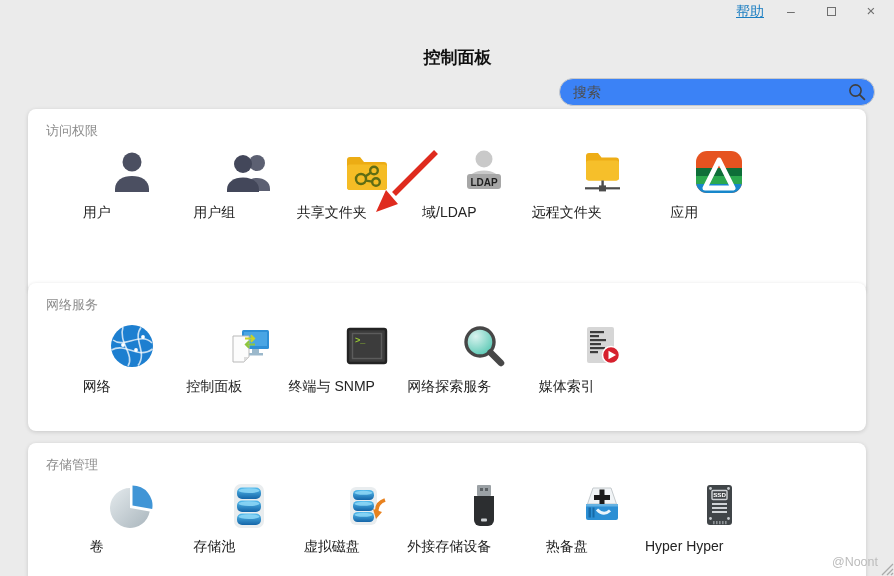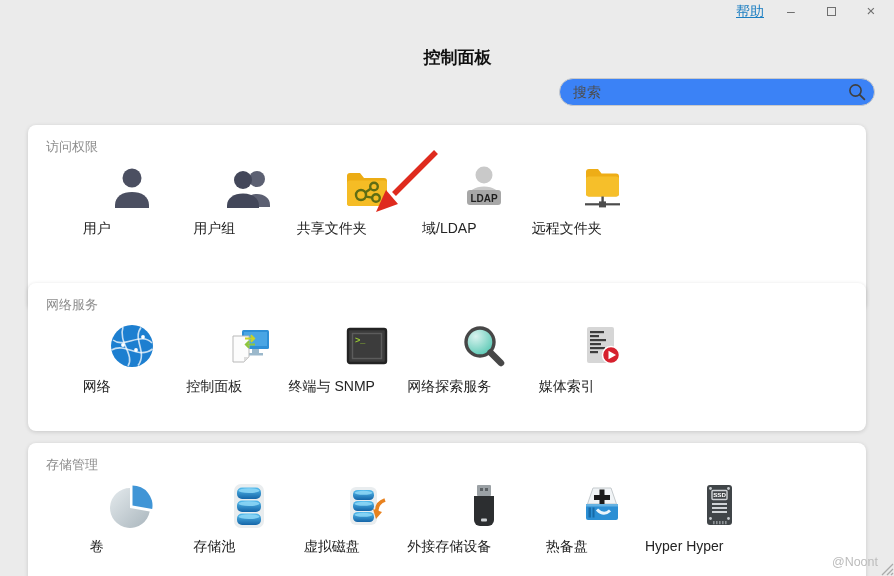--- a/index.html
+++ b/index.html
@@ -19,21 +19,21 @@
   .page-title { position:absolute; top:46px; left:0; width:100%; text-align:center; font-size:17px; font-weight:bold; color:#101010;padding-left:21px; }
 
   
   .search-wrap { position:absolute; top:78px; right:19px; width:316px; height:28px; }
   .search-input { width:100%; height:100%; border:1px solid #c9c9c9; border-radius:14px; background:#3b82f6; padding:0 34px 0 13px; font-size:14px; color:#333; font-family:Liberation Sans, sans-serif; outline:none; }
   .search-input::placeholder { color:#4d4d4d; opacity:1; }
   .search-icon { position:absolute; right:9px; top:5px; width:18px; height:18px; }
 
   
   .panel { position:absolute; left:28px; width:838px; background:#fff; border-radius:8px; box-shadow:0 1px 4px rgba(0,0,0,.15); }
-  .panel-1 { top:125px; height:185px; }
+  .panel-1 { top:109px; height:185px; }
   .panel-2 { top:283px; height:148px; }
   .panel-3 { top:443px; height:160px; }
   .section-title { padding:13px 0 0 18px; font-size:13px; color:#8d8d8d; }
   .items { display:flex; padding-left:10px; margin-top:4px; }
   .item { width:117.5px; text-align:center; cursor:pointer; }
   .icon-box { height:56px; display:flex; align-items:center; justify-content:flex-end; }
   .item-label { font-size:14px; color:#242424; margin-top:4px; white-space:nowrap; }
 
   .arrow-overlay { position:absolute; left:368px; top:146px; width:74px; height:74px; pointer-events:none; }
 
@@ -120,20 +120,39 @@
             <path d="M8 8 a3 3 0 0 1 3-3 h9 l3.5 4.5 h14.5 a3 3 0 0 1 3 3 v17 a3 3 0 0 1 -3 3 H11 a3 3 0 0 1 -3-3 z" fill="#eead16"></path>
             <rect x="8" y="12.5" width="33" height="20" rx="3" fill="#f6bf2a"></rect>
             <rect x="23.4" y="32.5" width="2.4" height="5.5" fill="#4c4c4c"></rect>
             <rect x="7" y="39.2" width="35" height="2.2" fill="#4c4c4c"></rect>
             <rect x="21" y="37.4" width="7" height="6" fill="#4c4c4c"></rect>
           </svg>
         </div>
         <div class="item-label">远程文件夹</div>
       </div>
 
+      <div class="item">
+        <div class="icon-box">
+          <svg width="48" height="48" viewBox="0 0 48 48">
+            <defs>
+                <clipPath id="appclip">
+                  <rect x="1" y="3" width="46" height="42" rx="11"></rect>
+                </clipPath>
+              </defs>
+            <g clip-path="url(#appclip)">
+              <rect x="1" y="3" width="46" height="42" fill="#e65320"></rect>
+              <rect x="1" y="20" width="46" height="8" fill="#0e6e38"></rect>
+              <rect x="1" y="28" width="46" height="8" fill="#2ba84e"></rect>
+              <rect x="1" y="36" width="46" height="9" fill="#1787cb"></rect>
+              <path d="M24 12 L38 40 H10 Z" fill="none" stroke="#ffffff" stroke-width="5" stroke-linejoin="round"></path>
+            </g>
+          </svg>
+        </div>
+        <div class="item-label">应用</div>
+      </div>
 
     </div>
   </div>
 
   <svg class="arrow-overlay" viewBox="0 0 74 74">
     <path d="M68 6 L26 48" stroke="#df2b1e" stroke-width="5.5"></path>
     <polygon points="8,66 30,58 18,44" fill="#df2b1e"></polygon>
   </svg>
 
   <div class="panel panel-2">

